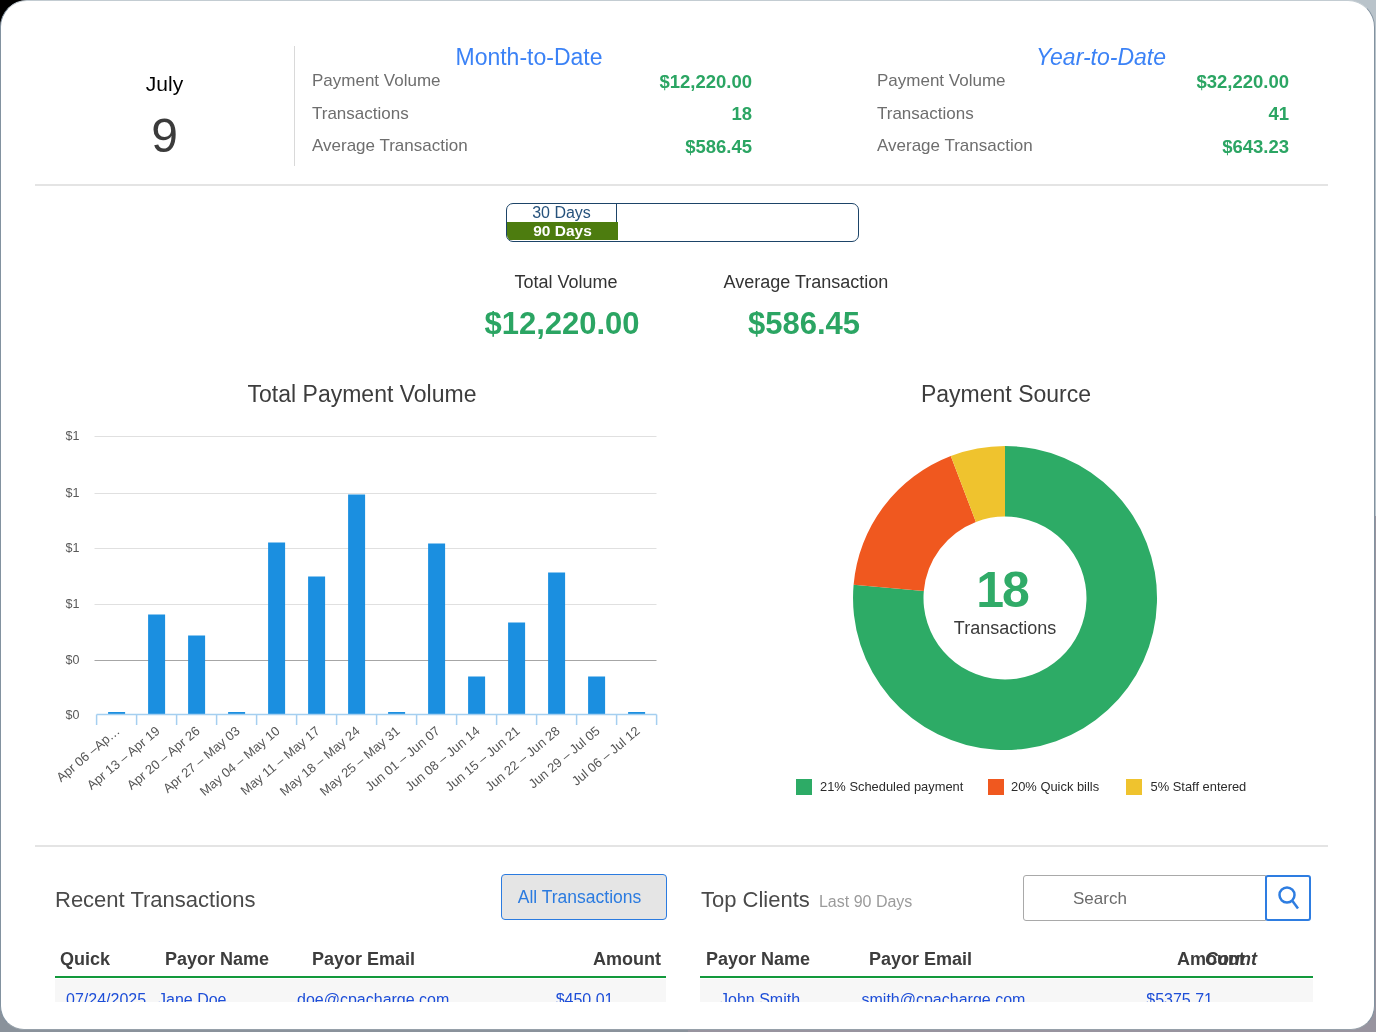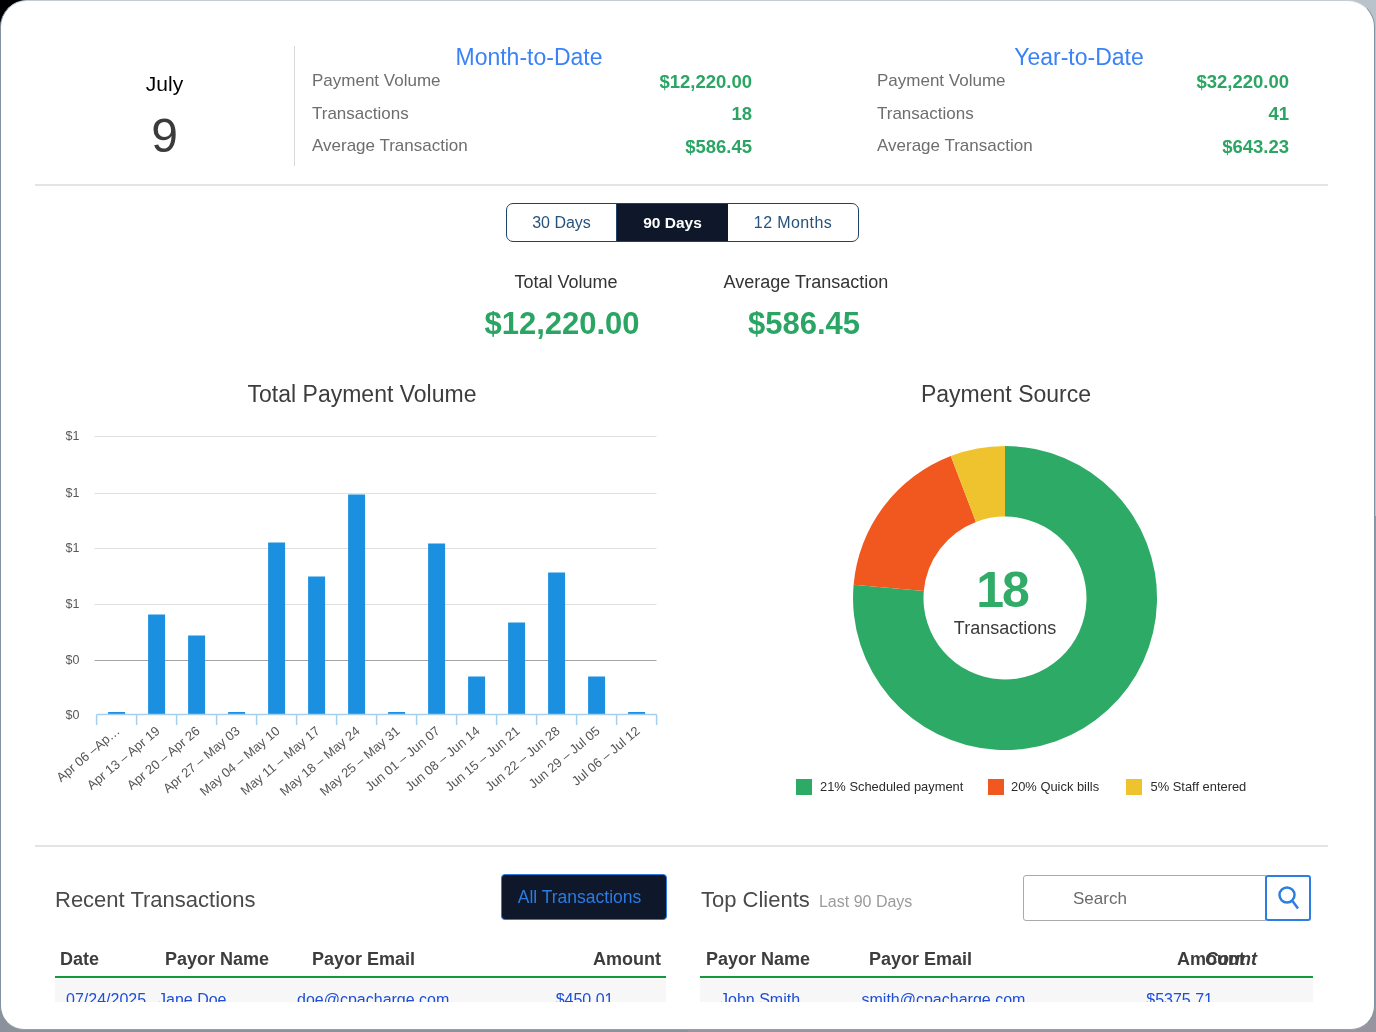--- a/index.html
+++ b/index.html
@@ -16,35 +16,35 @@
 .t{position:absolute;line-height:1;white-space:nowrap;}
 
 .july{left:0;top:71.5px;width:327px;text-align:center;color:#000000;font-size:21px;}
 .nine{left:0;top:110.5px;width:327px;text-align:center;color:#3b3b3b;font-size:48px;font-weight:300;}
 .vdiv{position:absolute;left:293px;top:45px;width:1px;height:120px;background:#d9d9d9;}
 .sect-title{font-size:23px;color:#3b82f6;text-align:center;}
 .stat-label{font-size:17px;color:#6e6e6e;}
 .stat-val{font-size:18.5px;font-weight:bold;color:#2ba563;text-align:right;width:200px;}
 .hr1{position:absolute;left:34px;top:183px;width:1293px;height:1.5px;background:#e4e4e4;}
 
-.tabs{position:absolute;left:505px;top:202px;width:353px;height:39px;border:1px solid #1d4468;border-radius:7px;display:flex;overflow:hidden;background:#fff;}
+.tabs{position:absolute;left:505px;top:202px;width:353px;height:39px;border:1px solid #1d4468;border-radius:7px;display:flex;overflow:hidden;background:#fff;flex-direction:column;}
 .tab{flex:none;display:flex;align-items:center;justify-content:center;font-size:16px;color:#26527c;border-right:1px solid #1d4468;}
-.tab.active{background:#0f172a;color:#fff;font-weight:bold;font-size:15.5px;border-right:none;}
+.tab.active{background:#4d7c0f;color:#fff;font-weight:bold;font-size:15.5px;border-right:none;}
 .tab:last-child{border-right:none;text-align:center;}
 
 .big-label{font-size:18px;color:#333;text-align:center;width:300px;}
 .big-val{font-size:31px;font-weight:bold;color:#2ba563;text-align:center;width:300px;}
 .chart-title{font-size:23px;color:#3d3d3d;text-align:center;width:400px;}
 
 .legtxt{top:780px;font-size:12.9px;color:#2b2b2b;}
 
 .hr2{position:absolute;left:34px;top:844px;width:1293px;height:1.5px;background:#e4e4e4;}
 .h2{font-size:22px;color:#4a4a4a;}
 .last90{font-size:16px;color:#9b9b9b;}
-.btn-blue{position:absolute;border:1.5px solid #2b7be0;border-radius:4px;background:#0f172a;color:#2b7be0;display:flex;align-items:center;justify-content:center;}
+.btn-blue{position:absolute;border:1.5px solid #2b7be0;border-radius:4px;background:#e5e5e5;color:#2b7be0;display:flex;align-items:center;justify-content:center;}
 .th{font-size:18px;font-weight:bold;color:#3d3d3d;top:949px;}
 .greenline{position:absolute;top:974.9px;height:2.6px;background:#12993c;}
 .rowbg{position:absolute;top:977.5px;height:23px;background:#f7f7f7;overflow:hidden;}
 .td{position:absolute;top:13px;font-size:16px;color:#1d4ed8;line-height:1;white-space:nowrap;}
 .search-input{position:absolute;left:1022px;top:873.5px;width:243px;height:46px;border:1.5px solid #a9a9a9;border-radius:3px 0 0 3px;background:#fff;}
 .search-ph{left:1036px;top:889px;font-size:17px;color:#6b6b6b;margin-left:36px;}
 .search-btn{position:absolute;left:1264px;top:873.5px;width:46px;height:46px;border:2px solid #2e7de1;border-radius:3px;background:#fff;}
 </style>
 </head>
 <body>
@@ -57,21 +57,21 @@
   <div class="t july">July</div>
   <div class="t nine">9</div>
   <div class="vdiv"></div>
   <div class="t sect-title" style="left:378px;width:300px;top:45px;">Month-to-Date</div>
   <div class="t stat-label" style="left:311px;top:71px;">Payment Volume</div>
   <div class="t stat-label" style="left:311px;top:103.5px;">Transactions</div>
   <div class="t stat-label" style="left:311px;top:136px;">Average Transaction</div>
   <div class="t stat-val" style="left:551px;top:71.5px;">$12,220.00</div>
   <div class="t stat-val" style="left:551px;top:103.5px;">18</div>
   <div class="t stat-val" style="left:551px;top:136.5px;">$586.45</div>
-  <div class="t sect-title" style="left:928px;width:300px;top:45px;">Year-to-Date</div>
+  <div class="t sect-title" style="left:950px;width:300px;top:45px;font-style:italic;">Year-to-Date</div>
   <div class="t stat-label" style="left:876px;top:71px;">Payment Volume</div>
   <div class="t stat-label" style="left:876px;top:103.5px;">Transactions</div>
   <div class="t stat-label" style="left:876px;top:136px;">Average Transaction</div>
   <div class="t stat-val" style="left:1088px;top:71.5px;">$32,220.00</div>
   <div class="t stat-val" style="left:1088px;top:103.5px;">41</div>
   <div class="t stat-val" style="left:1088px;top:136.5px;">$643.23</div>
   <div class="hr1"></div>
 
   <div class="tabs">
     <div class="tab" style="width:110px;">30 Days</div>
@@ -166,21 +166,21 @@
   <div class="abs" style="left:794.6px;top:778px;width:16px;height:16px;background:#2dab66;"></div>
   <div class="t legtxt" style="left:819px;">21% Scheduled payment</div>
   <div class="abs" style="left:986.5px;top:778px;width:16px;height:16px;background:#f0581f;"></div>
   <div class="t legtxt" style="left:1010px;">20% Quick bills</div>
   <div class="abs" style="left:1124.6px;top:778px;width:16px;height:16px;background:#efc32e;"></div>
   <div class="t legtxt" style="left:1149.5px;">5% Staff entered</div>
   <div class="hr2"></div>
 
   <div class="t h2" style="left:54px;top:888px;">Recent Transactions</div>
   <div class="btn-blue" style="left:500px;top:873px;width:166px;height:46px;font-size:17.5px;padding-right:9px;">All Transactions</div>
-  <div class="t th" style="left:59px;">Date</div>
+  <div class="t th" style="left:59px;">Quick</div>
   <div class="t th" style="left:164px;">Payor Name</div>
   <div class="t th" style="left:311px;">Payor Email</div>
   <div class="t th" style="left:460px;width:200px;text-align:right;">Amount</div>
   <div class="greenline" style="left:54px;width:611px;"></div>
   <div class="rowbg" style="left:54px;width:611px;">
     <div class="td" style="left:11px;">07/24/2025</div>
     <div class="td" style="left:103px;">Jane Doe</div>
     <div class="td" style="left:242px;">doe@cpacharge.com</div>
     <div class="td" style="right:52.5px;">$450.01</div>
   </div>

